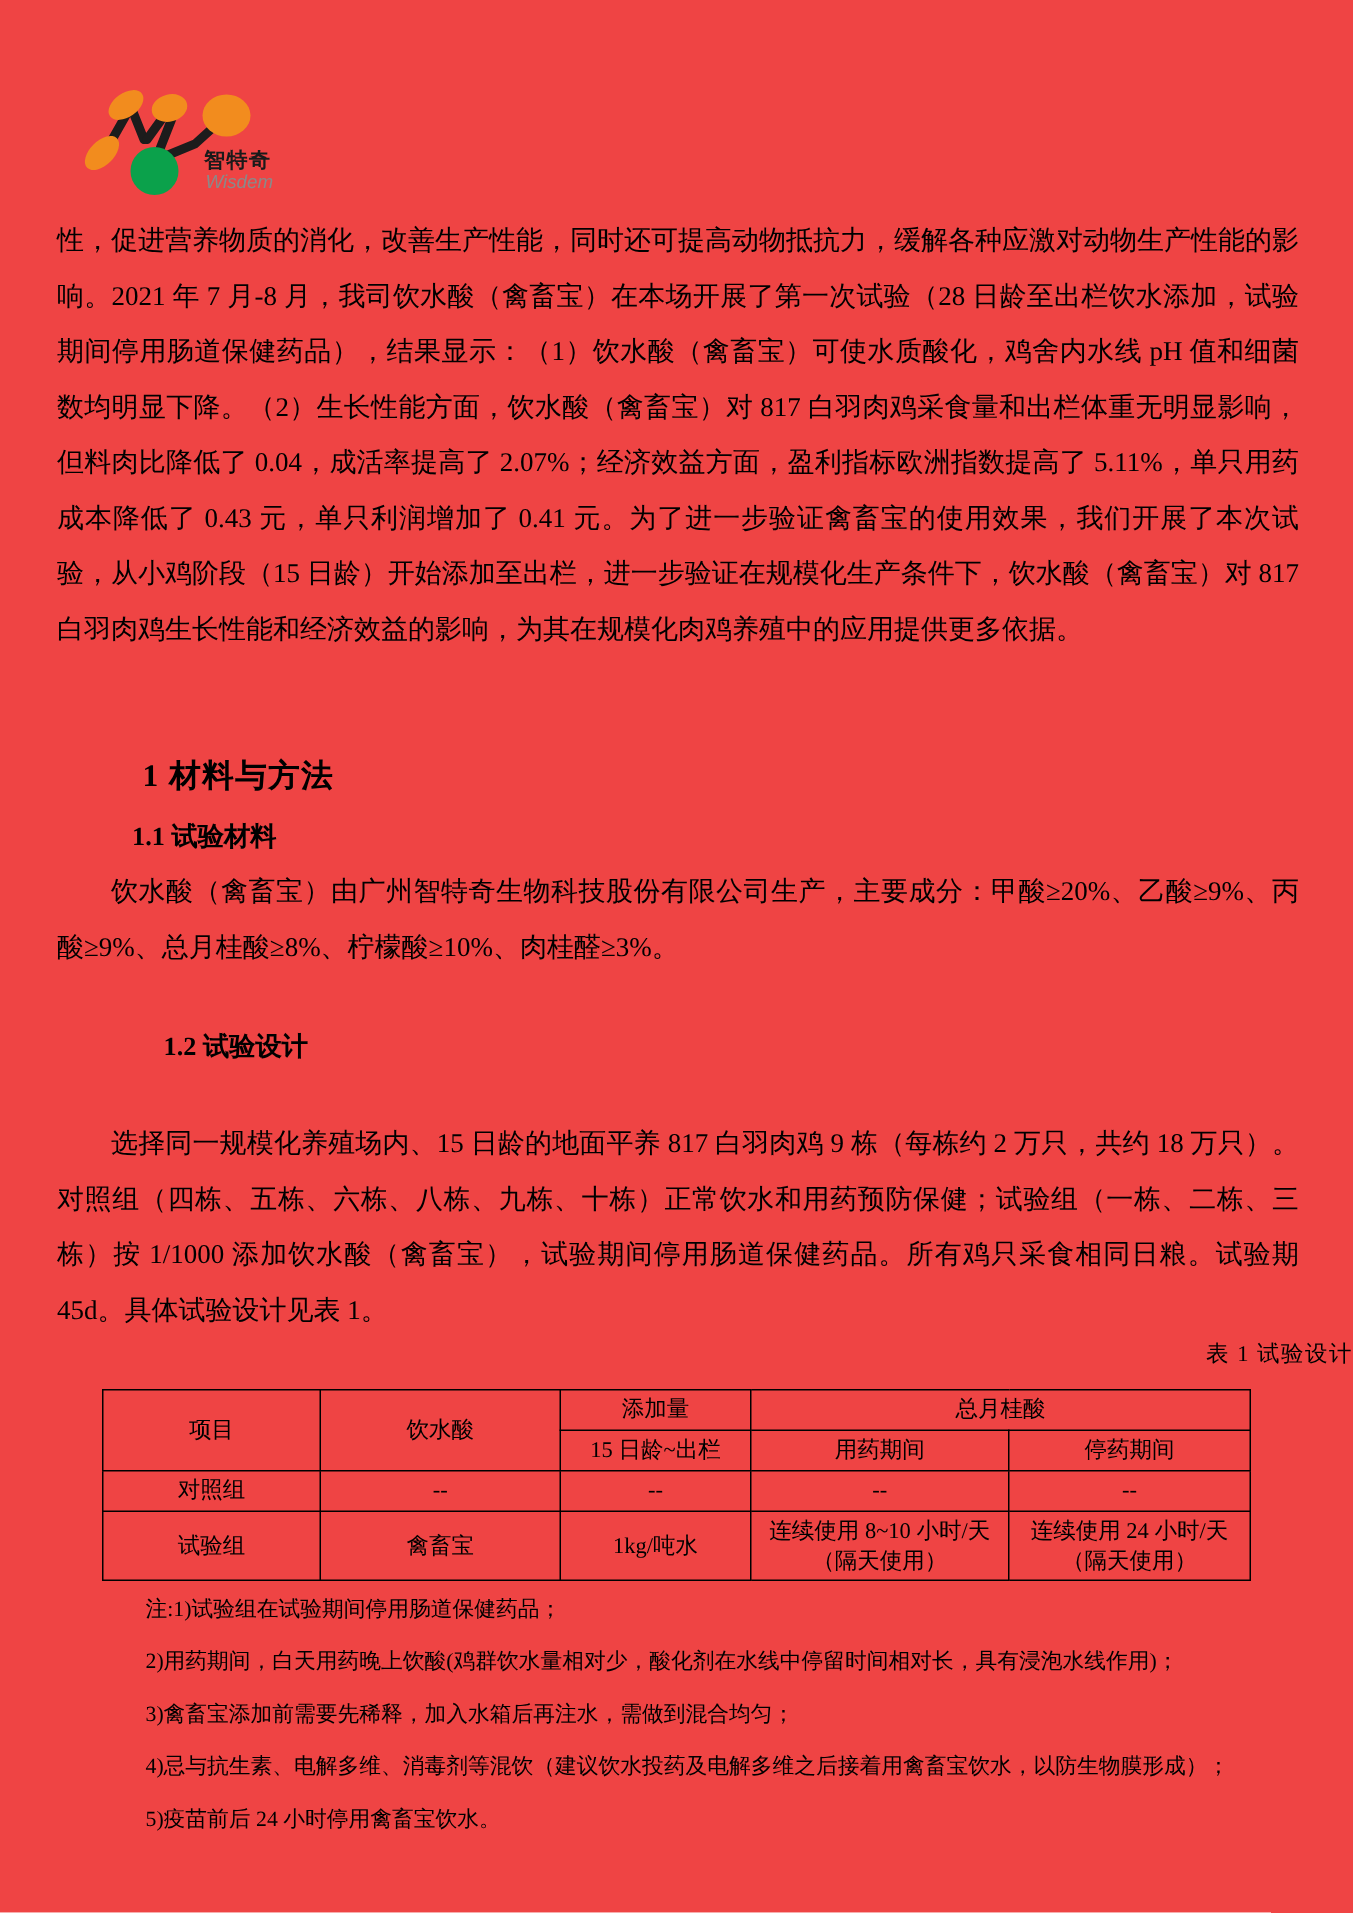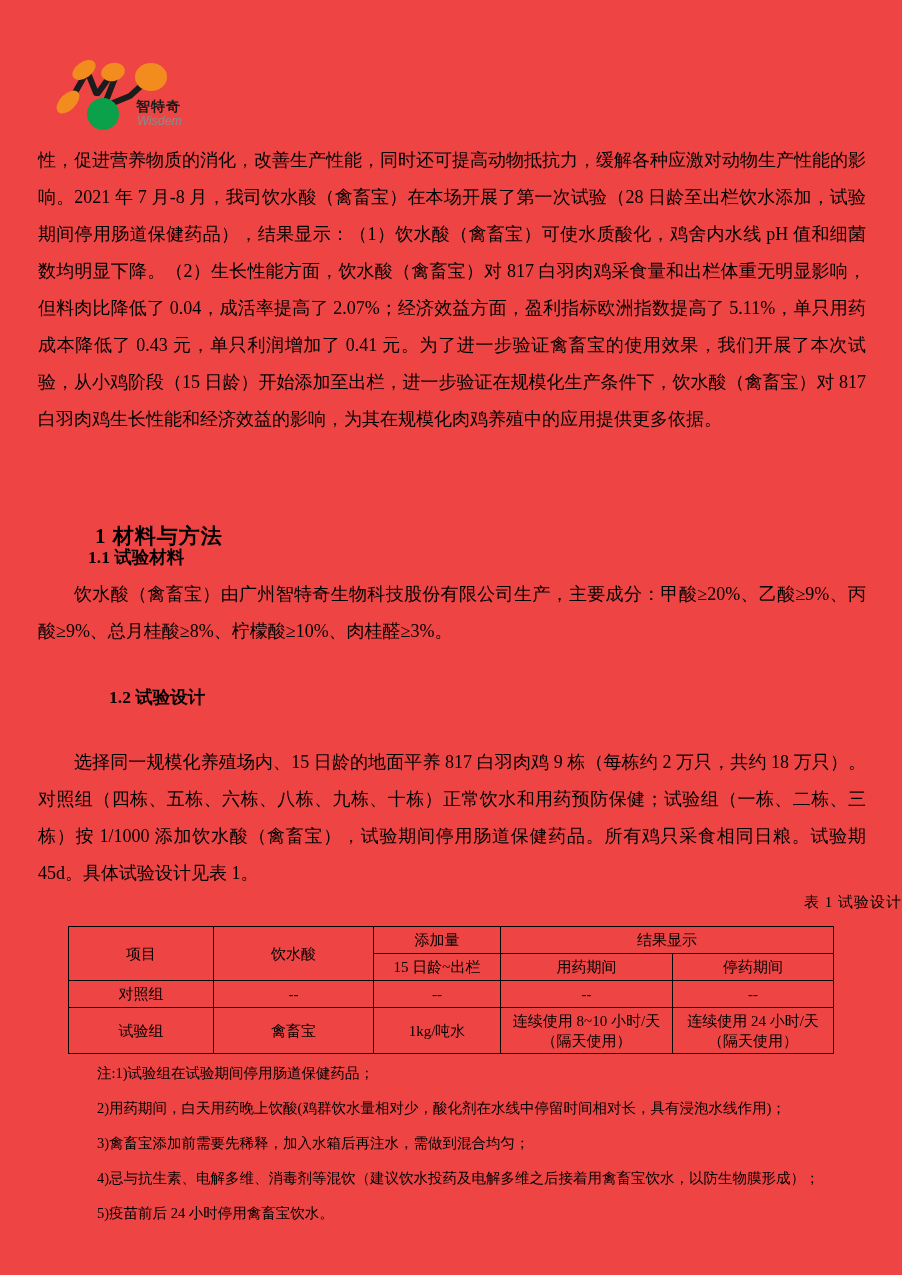--- a/index.html
+++ b/index.html
@@ -12,21 +12,21 @@
     color: #000000;
     overflow: hidden;
     text-decoration: underline;
   }
   .logo { position: absolute; left: 50px; top: 48px; width: 180px; height: 95px; }
   .intro {
     position: absolute; left: 38px; top: 142px; width: 828px;
     font-size: 18px; line-height: 37px; text-align: justify; margin: 0;
   }
   .h1 {
-    position: absolute; left: 95px; top: 522px; margin: 0;
+    position: absolute; left: 95px; top: 503px; margin: 0;
     font-size: 21px; font-weight: bold; letter-spacing: 1px;
   }
   .h2 {
     position: absolute; left: 88px; margin: 0;
     font-size: 17.5px; font-weight: bold;
   }
   .h11 { top: 545px; }
   .h12 { top: 685px; margin-left: 21px; }
   .para {
     position: absolute; left: 38px; width: 828px; margin: 0;
@@ -104,21 +104,21 @@
       <col style="width:160px">
       <col style="width:127px">
       <col style="width:172px">
       <col style="width:161px">
     </colgroup>
     <tbody>
       <tr class="hrow1">
         <td rowspan="2">项目</td>
         <td rowspan="2">饮水酸</td>
         <td>添加量</td>
-        <td colspan="2">结果显示</td>
+        <td colspan="2">总月桂酸</td>
       </tr>
       <tr class="hrow2">
         <td>15 日龄~出栏</td>
         <td>用药期间</td>
         <td>停药期间</td>
       </tr>
       <tr class="drow1">
         <td>对照组</td>
         <td>--</td>
         <td>--</td>

